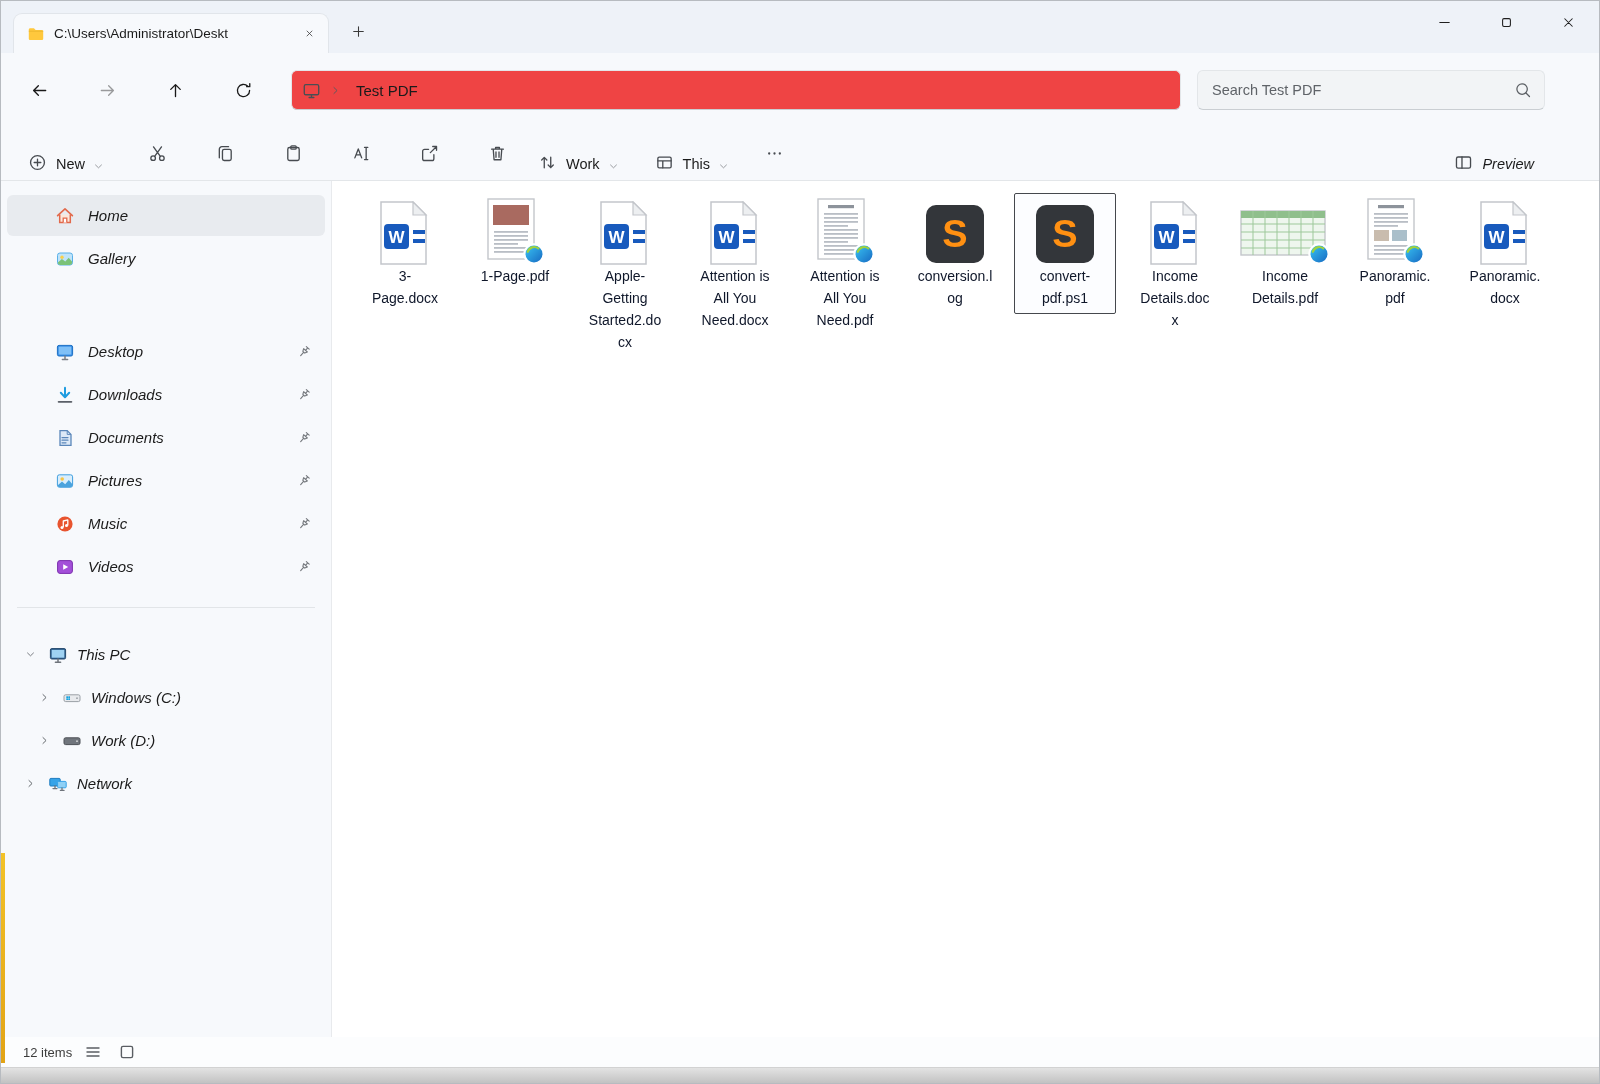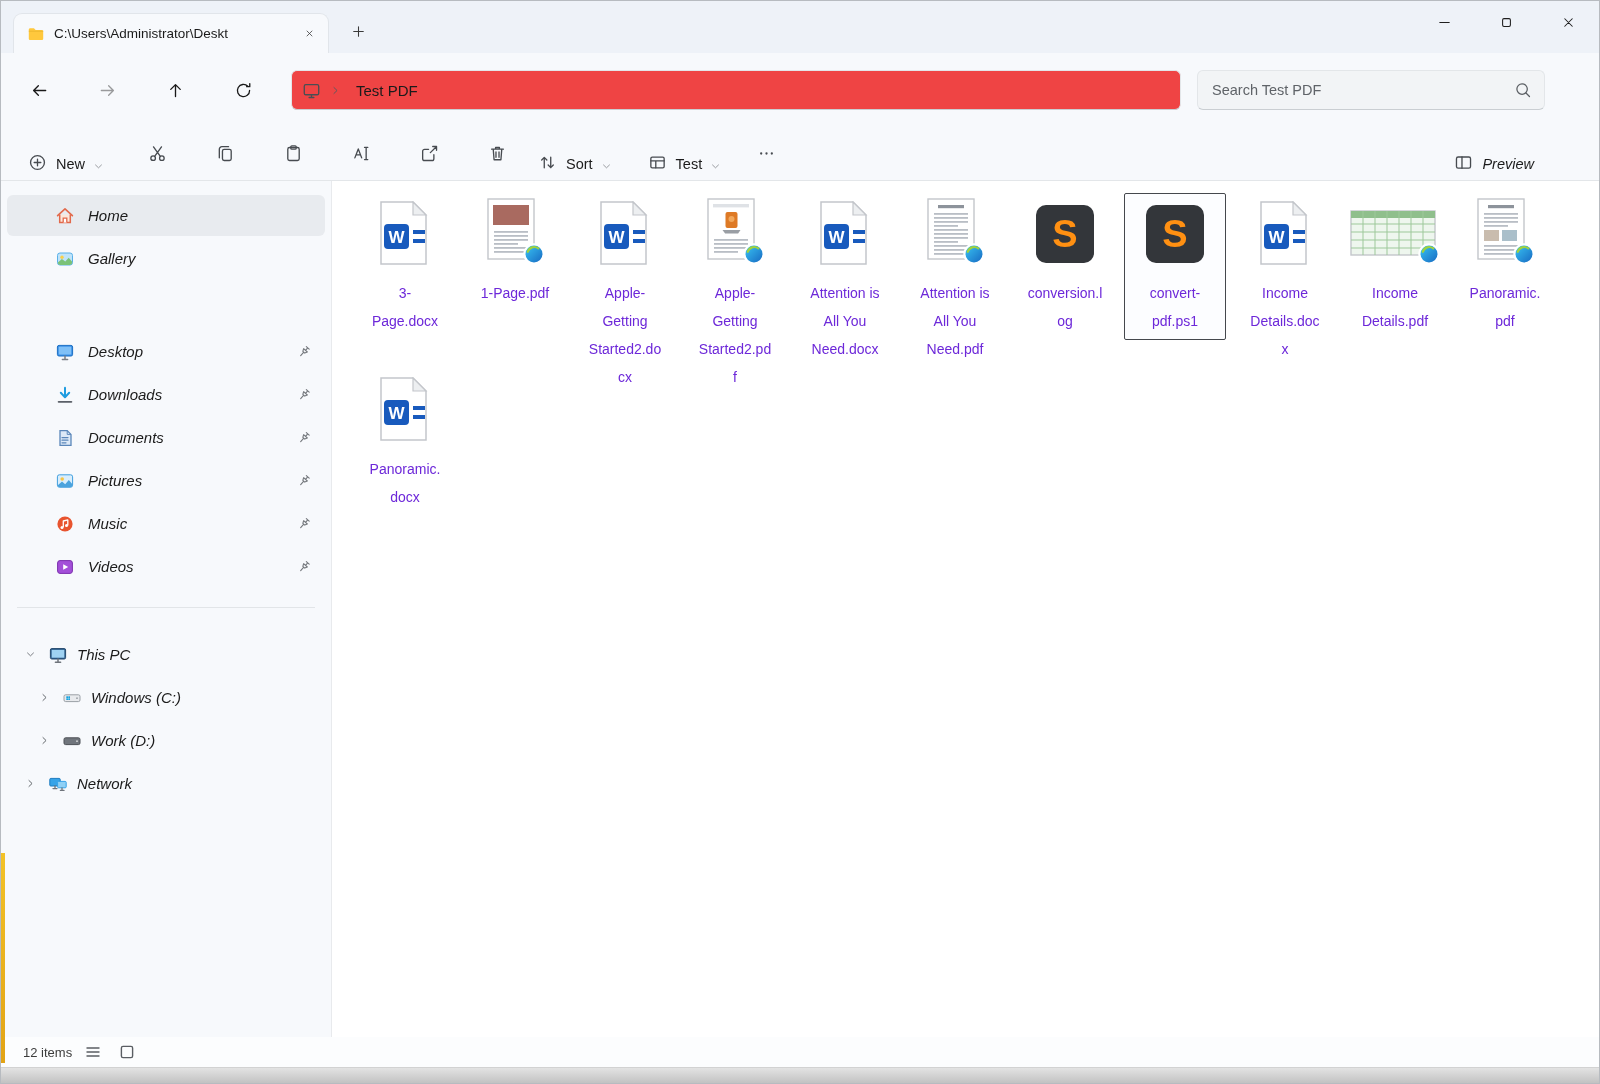--- a/index.html
+++ b/index.html
@@ -57,21 +57,21 @@
   .srow .chevbox { width:18px; height:18px; flex:none; display:flex; align-items:center; justify-content:center; }
   .sspacer { height:48px; }
   .ssep { height:1px; background:#e2e5e8; margin:20px 16px 26px 16px; }
 
   .content { flex:1; min-width:0; background:#fff; border-left:1px solid #e8eaed; overflow:hidden; }
   .grid { display:flex; flex-wrap:wrap; align-content:flex-start; padding:12px 4px 0 18px; }
   .tile { width:110px; height:176px; display:flex; flex-direction:column; align-items:center; }
   .tile-inner { width:102px; display:flex; flex-direction:column; align-items:center; padding:5px 3px 4px; border-radius:2px; border:1px solid transparent; }
   .tile.selected .tile-inner { border-color:#45484d; background:#fcfdff; }
   .tile-iconbox { height:66px; display:flex; align-items:flex-end; justify-content:center; }
-  .tile-label { margin-top:14px; width:76px; font-size:14px; line-height:28px; text-align:center; color:#6d28d9;
+  .tile-label { margin-top:0; width:76px; font-size:14px; line-height:22px; text-align:center; color:#0f172a;
                 overflow-wrap:anywhere; word-break:normal; }
 
   
   .statusbar { flex:none; height:30px; background:#fcfdfe; display:flex; align-items:center; padding:0 16px 0 22px; font-size:13px; color:#3c3c3c; }
   .vt { width:26px; height:24px; margin-left:8px; display:flex; align-items:center; justify-content:center; border-radius:4px; }
   .vt:first-of-type { margin-left:auto; }
   .bottomedge { flex:none; height:16px; background:linear-gradient(#e3e3e3,#c2c2c2); border-top:1px solid #d2d2d2; }
 
   .sliver { position:absolute; left:0; top:852px; width:4px; height:210px; background:linear-gradient(#f3c227,#e2a315); z-index:9; }
 </style>
@@ -225,35 +225,35 @@
         <svg width="19" height="19" viewBox="0 0 20 20" fill="none" stroke="#474b50" stroke-width="1.4" stroke-linecap="round" stroke-linejoin="round">
           <path d="M3.8 5.4h12.4M8 5.4V3.7h4v1.7M5.5 5.4l.9 11.2h7.2l.9-11.2M8.4 8.4v5.6M11.6 8.4v5.6"></path>
         </svg>
       </span>
     <div class="tbtn gap">
       <span>
           <svg width="19" height="19" viewBox="0 0 20 20" fill="none" stroke="#474b50" stroke-width="1.4" stroke-linecap="round" stroke-linejoin="round">
             <path d="M6.6 15.6V4.6M3.9 7.3l2.7-2.7 2.7 2.7M13.4 4.4v11M10.7 12.7l2.7 2.7 2.7-2.7"></path>
           </svg>
         </span>
-      <span>Sort</span>
+      <span>Work</span>
       <span class="chev">
           <svg width="11" height="11" viewBox="0 0 20 20" fill="none" stroke="#55595e" stroke-width="1.4" stroke-linecap="round" stroke-linejoin="round">
             <path d="M4.6 7.2l5.4 5.2 5.4-5.2"></path>
           </svg>
         </span>
     </div>
     <div class="tbtn gap">
       <span>
           <svg width="19" height="19" viewBox="0 0 20 20" fill="none" stroke="#474b50" stroke-width="1.4" stroke-linecap="round" stroke-linejoin="round">
             <rect x="3" y="4.4" width="14" height="11.2" rx="1.5"></rect>
             <path d="M3 8.2h14M8.2 8.2v7.4"></path>
           </svg>
         </span>
-      <span>Test</span>
+      <span>This</span>
       <span class="chev">
           <svg width="11" height="11" viewBox="0 0 20 20" fill="none" stroke="#55595e" stroke-width="1.4" stroke-linecap="round" stroke-linejoin="round">
             <path d="M4.6 7.2l5.4 5.2 5.4-5.2"></path>
           </svg>
         </span>
     </div>
     <span class="iconbtn">
         <svg width="19" height="19" viewBox="0 0 20 20" fill="#474b50">
           <circle cx="4.4" cy="10" r="1.2"></circle>
           <circle cx="10" cy="10" r="1.2"></circle>
@@ -505,40 +505,20 @@
                 <svg width="54" height="64" viewBox="0 0 54 64">
       <path d="M3 1h32l13 13v49H3z" fill="#fff" stroke="#c3c6cb" stroke-width="1.5"></path>
       <path d="M35 1l13 13H35z" fill="#edeff1" stroke="#c3c6cb" stroke-width="1.2"></path>
       <rect x="6" y="23" width="25" height="25" rx="4" fill="#185abd"></rect>
       <text x="18.5" y="41.5" text-anchor="middle" font-size="17" font-weight="bold" fill="#fff" font-family="Liberation Sans, sans-serif">W</text>
       <rect x="35" y="29" width="12" height="4" fill="#185abd"></rect>
       <rect x="35" y="38" width="12" height="4" fill="#185abd"></rect>
                 </svg>
               </div>
               <div class="tile-label">Apple-Getting Started2.docx</div>
-            </div>
-          </div>
-          <div class="tile">
-            <div class="tile-inner">
-              <div class="tile-iconbox">
-                <svg width="60" height="68" viewBox="0 0 60 68">
-                  <rect x="3" y="2" width="46" height="60" fill="#fff" stroke="#c3c6cb" stroke-width="1.4"></rect>
-      <rect x="8" y="7" width="36" height="3.4" fill="#dfe2e6"></rect>
-      <rect x="20.5" y="15" width="12" height="16" rx="2" fill="#de7a26"></rect>
-      <circle cx="26.5" cy="22" r="3" fill="#f2a85c"></circle>
-      <path d="M17.5 33h18l-2.4 3.4h-13z" fill="#9a9ea4"></path>
-      <rect x="9" y="42" width="34" height="1.8" fill="#b9bec5"></rect>
-                  <rect x="9" y="46" width="34" height="1.8" fill="#b9bec5"></rect>
-                  <rect x="9" y="50" width="34" height="1.8" fill="#b9bec5"></rect>
-                  <rect x="9" y="54" width="24" height="1.8" fill="#b9bec5"></rect>
-                  <circle cx="49" cy="57" r="9.6" fill="url(#edgeG)" stroke="#fff" stroke-width="2.2"></circle>
-   <path d="M42.7 54.8a6.8 6.8 0 0 1 10.6-3.4" stroke="#9fd23f" stroke-width="2.2" fill="none" stroke-linecap="round"></path>
-                </svg>
-              </div>
-              <div class="tile-label">Apple-Getting Started2.pdf</div>
             </div>
           </div>
           <div class="tile">
             <div class="tile-inner">
               <div class="tile-iconbox">
                 <svg width="54" height="64" viewBox="0 0 54 64">
       <path d="M3 1h32l13 13v49H3z" fill="#fff" stroke="#c3c6cb" stroke-width="1.5"></path>
       <path d="M35 1l13 13H35z" fill="#edeff1" stroke="#c3c6cb" stroke-width="1.2"></path>
       <rect x="6" y="23" width="25" height="25" rx="4" fill="#185abd"></rect>
       <text x="18.5" y="41.5" text-anchor="middle" font-size="17" font-weight="bold" fill="#fff" font-family="Liberation Sans, sans-serif">W</text>

